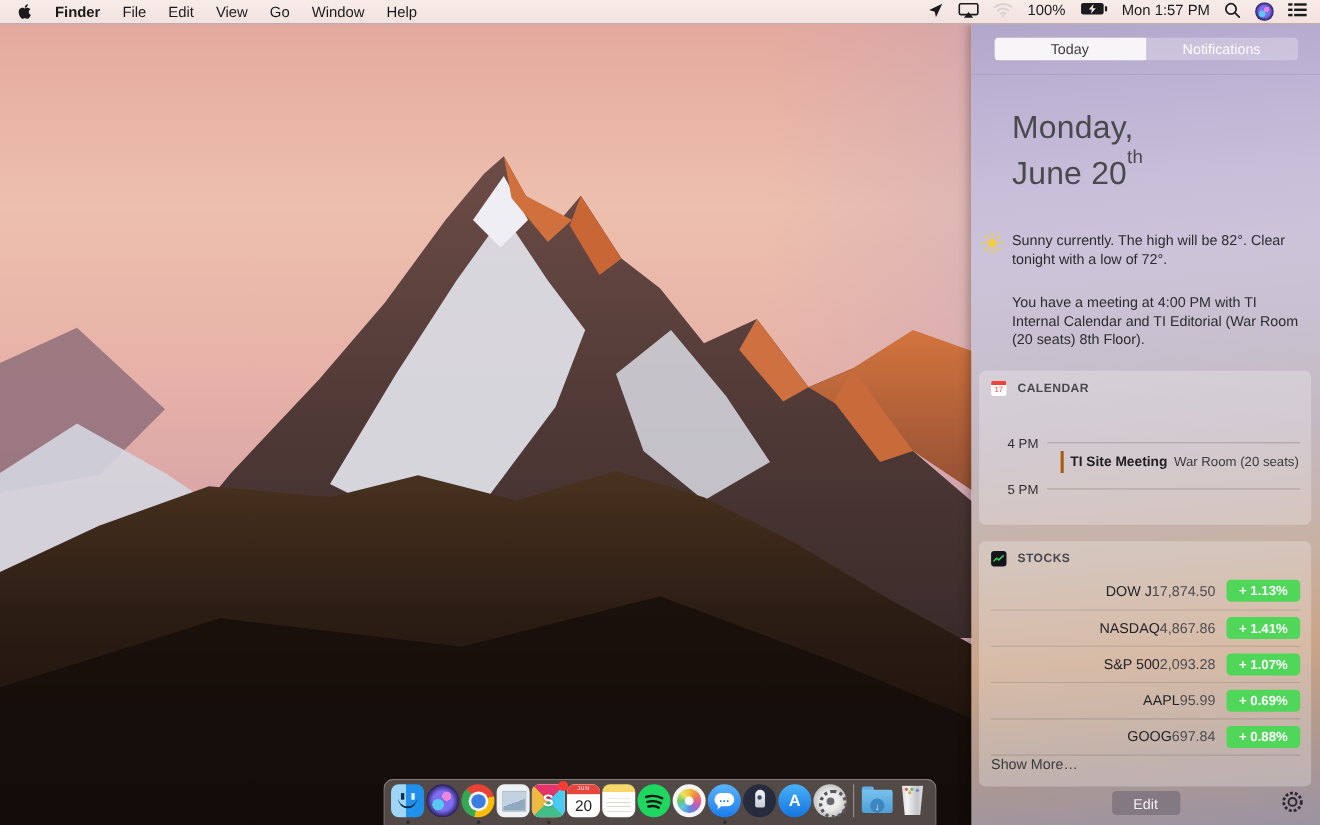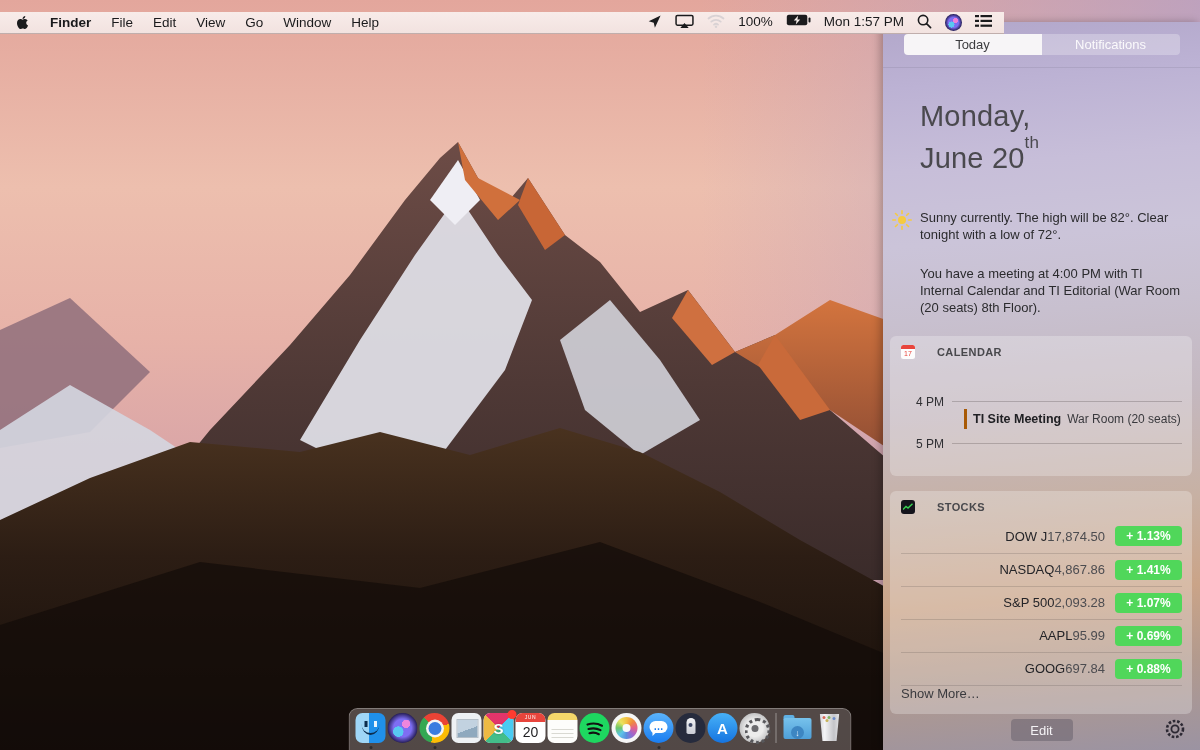--- a/index.html
+++ b/index.html
@@ -4,21 +4,21 @@
 <style>
   * { margin:0; padding:0; box-sizing:border-box; }
   html,body { width:1200px; height:750px; overflow:hidden;
     font-family:"Liberation Sans", sans-serif; }
   #screen { position:relative; width:1200px; height:750px; background:#caa0a0; }
 
   
   #wallpaper { position:absolute; inset:0; z-index:0; }
 
   
-  .menubar { position:absolute; top:12px; left:0; width:1004px; height:22px; z-index:40;
+  .menubar { position:absolute; top:0; left:0; width:1200px; height:22px; z-index:40;
     background:linear-gradient(180deg,#f8ece9,#f2e2e0);
     border-bottom:1px solid rgba(90,60,60,.35);
     display:flex; align-items:center; font-size:13.5px; color:#1a1a1c; }
   .mb-left { display:flex; align-items:center; }
   .mb-apple { padding:0 11px 0 16px; display:flex; align-items:center; }
   .mb-item { padding:0 10px; }
   .mb-item.bold { font-weight:700; }
   .mb-right { margin-left:auto; display:flex; align-items:flex-start; gap:13px; padding-right:12px; }
   .mb-right svg { display:block; }
   .mb-clock, .mb-batt-label { font-size:13.5px; color:#1a1a1c; white-space:nowrap; }
@@ -44,21 +44,21 @@
     color:#4a494e; line-height:35px; letter-spacing:.2px; }
   .nc-date sup { font-size:17px; position:relative; top:-9px; font-weight:300; }
 
   .nc-weather { position:relative; margin:33px 15px 0 37px; font-size:13px;
     line-height:17px; color:#2b2b2e; }
   .sun-icon { position:absolute; left:-28px; top:1px; }
   .nc-meeting { margin:22px 15px 0 37px; font-size:13px; line-height:17px; color:#2b2b2e; }
 
   .card { position:relative; margin:0 8px 0 7px; background:rgba(255,255,255,.26);
     border-radius:6px; }
-  .card-head { display:flex; align-items:center; gap:22px; padding:9px 0 0 11px; }
+  .card-head { display:flex; align-items:center; gap:10px; padding:9px 0 0 11px; }
   .card-title { font-size:11px; font-weight:700; letter-spacing:.4px; color:#48484c; }
 
   .cal-card { margin-top:20px; height:140px; }
   .mini-cal { width:14px; height:14px; background:#fdfdfd; border-radius:2.5px; overflow:hidden; }
   .mini-cal .mc-top { height:4.5px; background:#e8453c; }
   .mini-cal .mc-num { font-size:7px; line-height:9px; text-align:center; color:#e8453c; }
   .hour-row { position:absolute; left:0; right:10px; display:flex; align-items:center; }
   .hour-row.h0 { top:59px; } .hour-row.h1 { top:101px; }
   .hour-label { width:62px; text-align:right; font-size:12px; font-weight:500;
     color:#2f2f33; padding-right:8px; }

